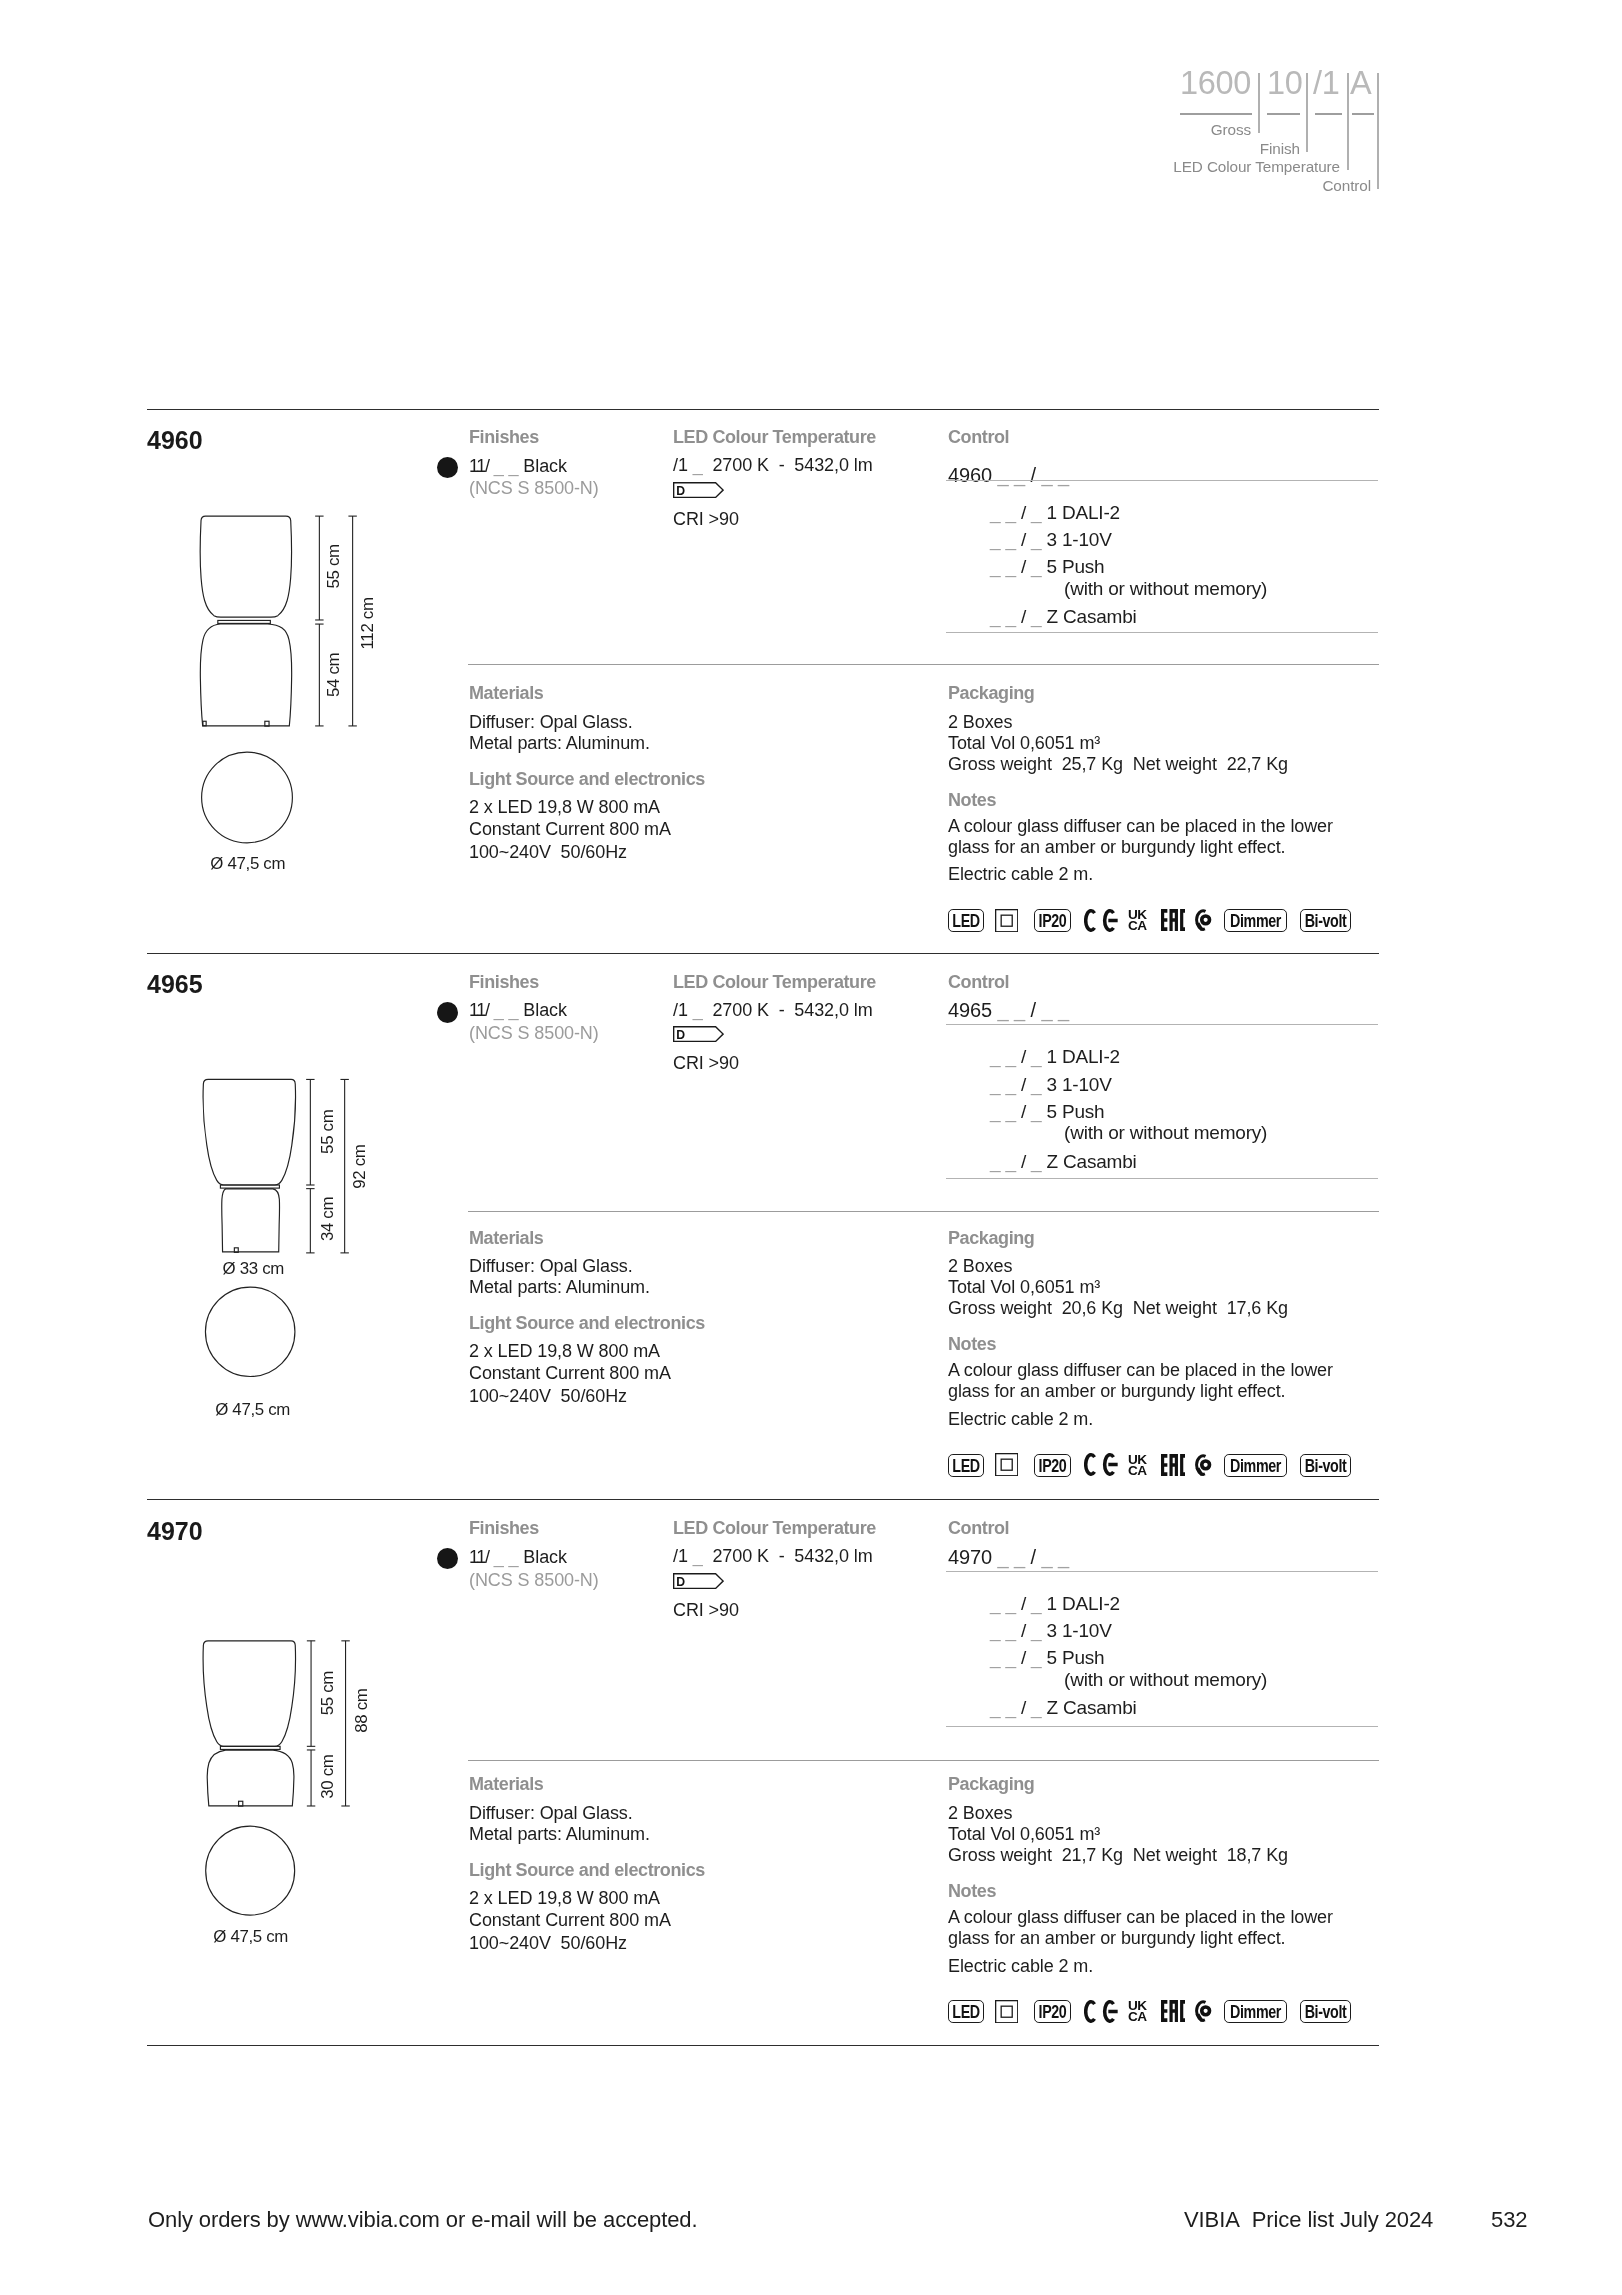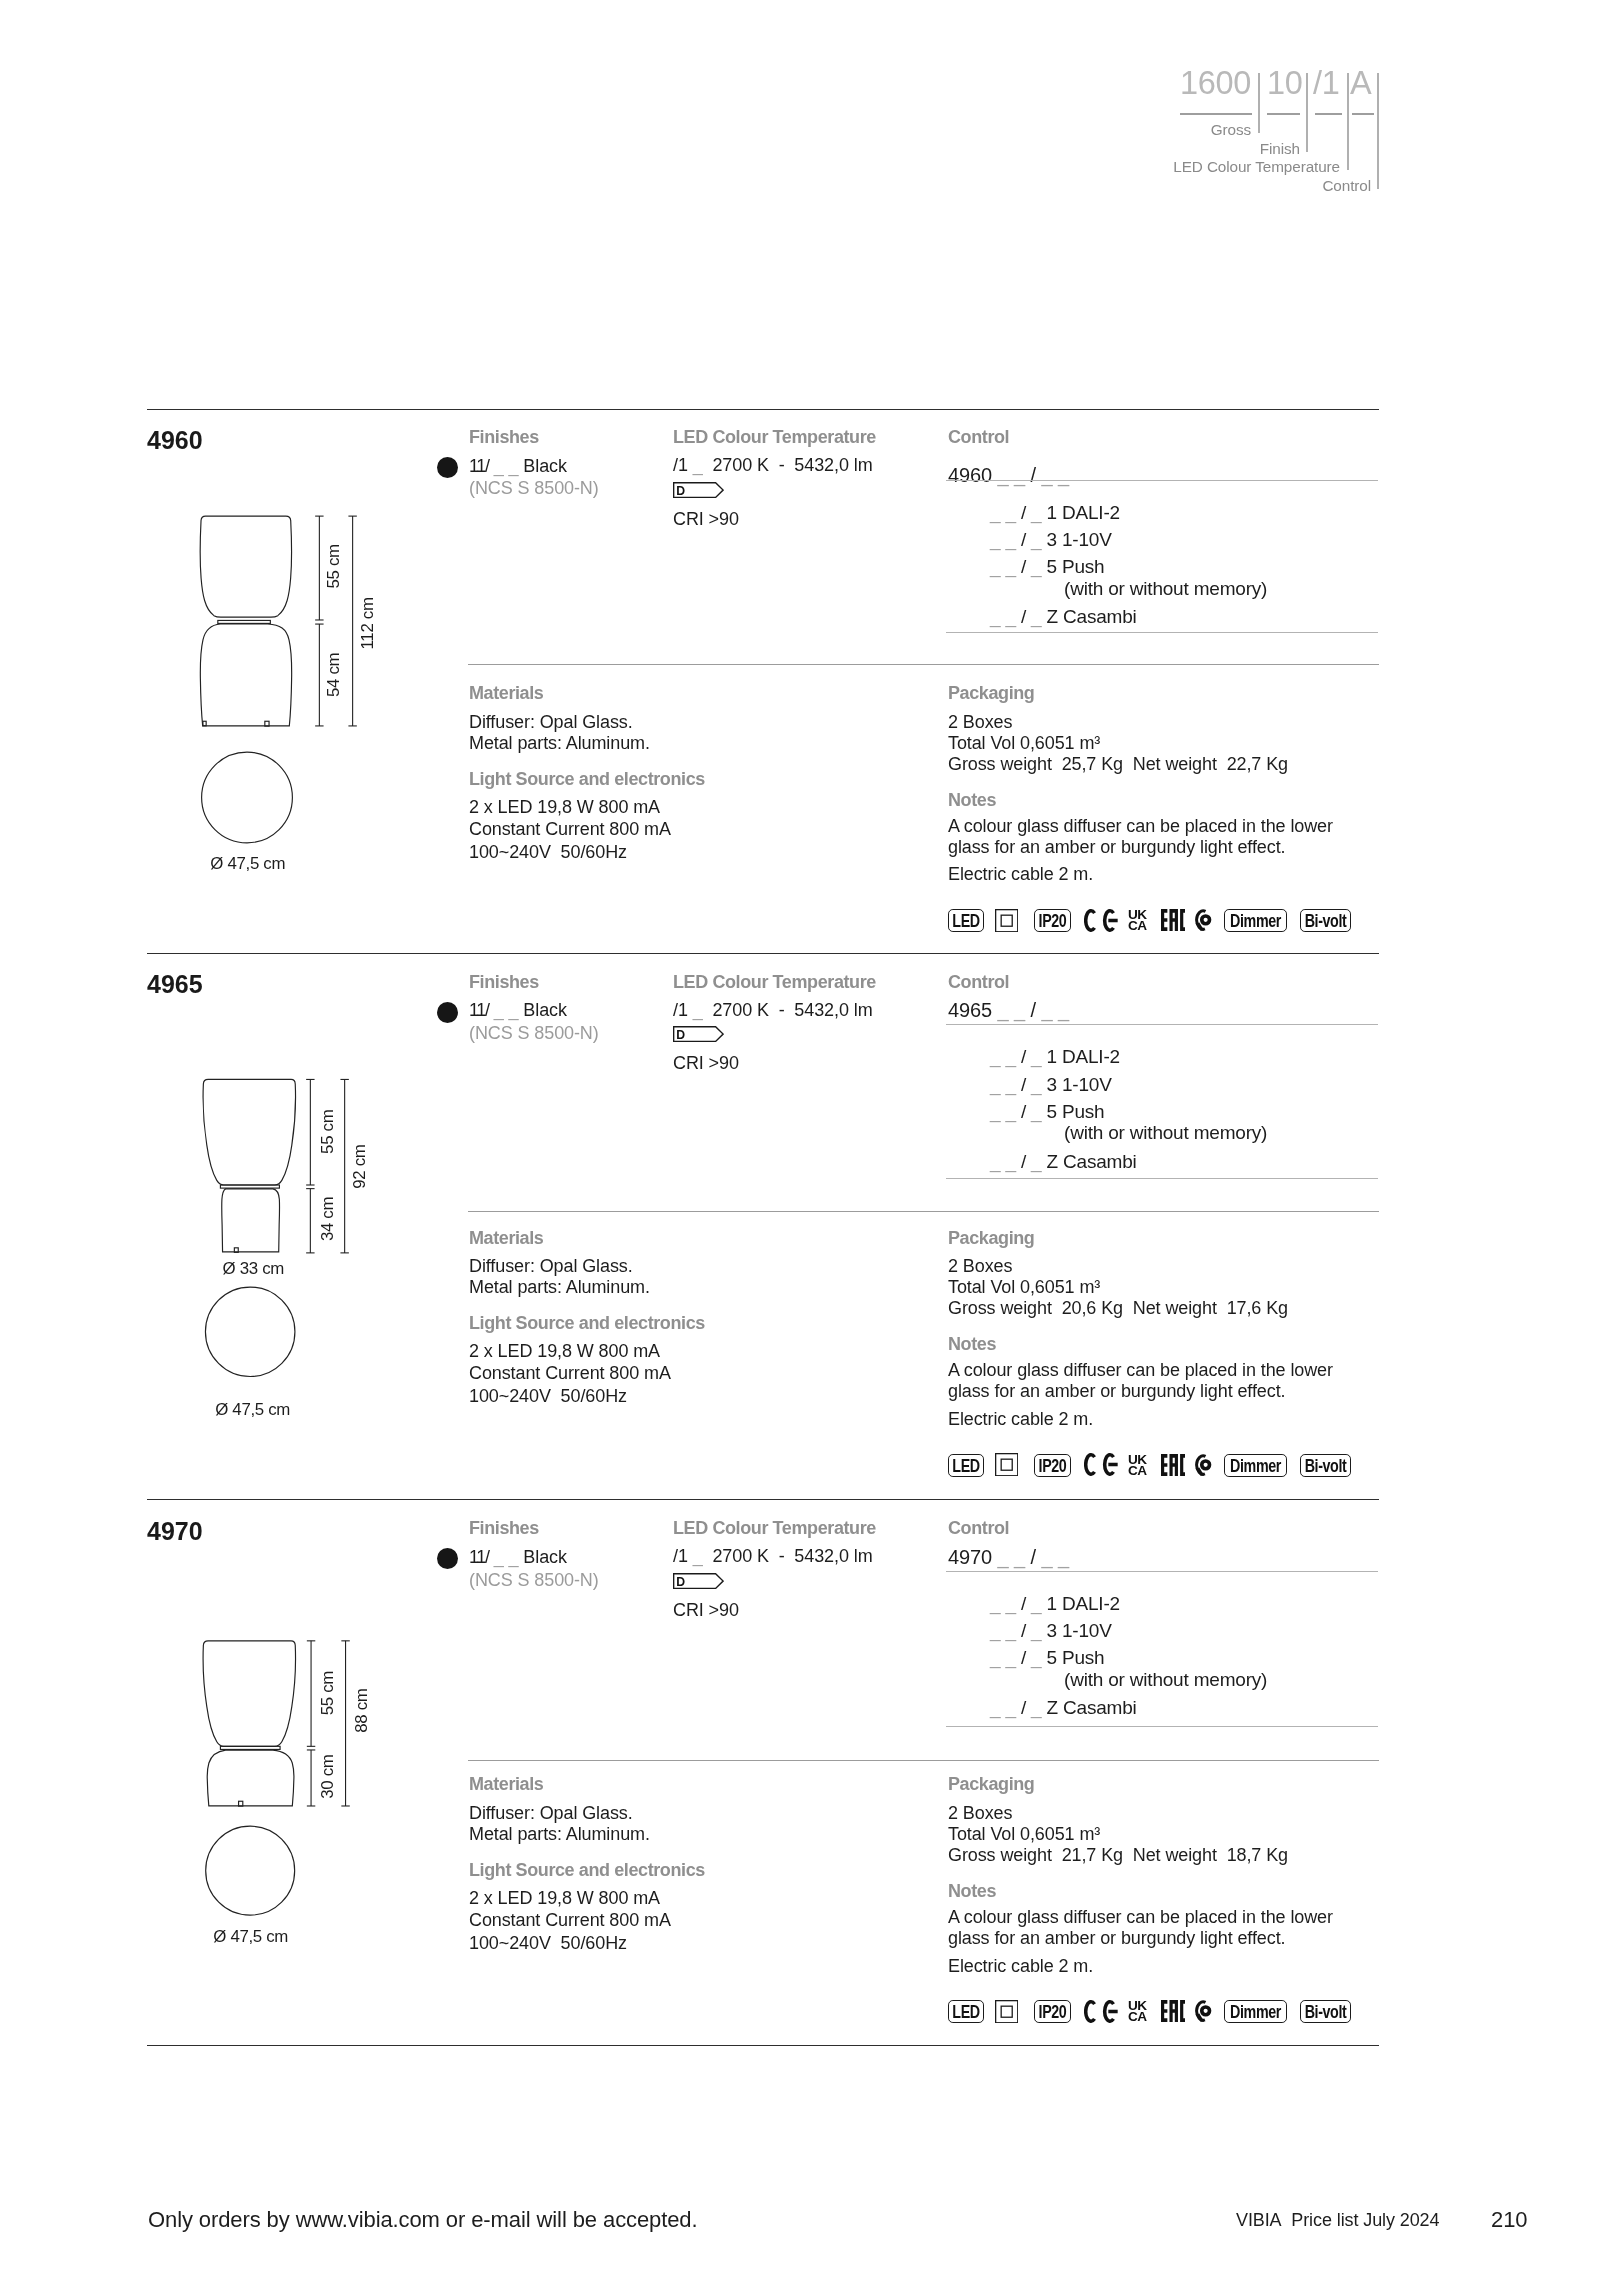--- a/index.html
+++ b/index.html
@@ -298,14 +298,14 @@
     <path d="M533 2523.6 V2778.3" stroke="#222" stroke-width="1.7" fill="none"></path>
     <path d="M526.5 2523.6 H539.5" stroke="#222" stroke-width="1.7" fill="none"></path>
     <path d="M526.5 2778.3 H539.5" stroke="#222" stroke-width="1.7" fill="none"></path>
     <text transform="translate(513 2604.3) rotate(-90)" text-anchor="middle" font-size="26" letter-spacing="-0.5" fill="#1d1d1d">55 cm</text>
     <text transform="translate(513 2733) rotate(-90)" text-anchor="middle" font-size="26" letter-spacing="-0.5" fill="#1d1d1d">30 cm</text>
     <text transform="translate(566 2631.2) rotate(-90)" text-anchor="middle" font-size="26" letter-spacing="-0.5" fill="#1d1d1d">88 cm</text>
     <circle cx="385.9" cy="2878" r="68.6" stroke="#222" stroke-width="1.8" fill="none"></circle>
     <text x="329" y="2988.6" font-size="26" letter-spacing="-0.5" fill="#1d1d1d">Ø 47,5 cm</text>
   </svg>
 <div class="a " style="left:148px;top:2209px;font-size:22px;line-height:22px;letter-spacing:-0.1px">Only orders by www.vibia.com or e-mail will be accepted.</div>
-<div class="a " style="left:1236px;top:2209px;font-size:18px;line-height:22px;letter-spacing:-0.1px">VIBIA&nbsp; Price list July 2024</div>
-<div class="a " style="left:1491px;top:2209px;font-size:22px;line-height:22px;letter-spacing:-0.1px">210</div>
+<div class="a " style="left:1184px;top:2209px;font-size:22px;line-height:22px;letter-spacing:-0.1px">VIBIA&nbsp; Price list July 2024</div>
+<div class="a " style="left:1491px;top:2209px;font-size:22px;line-height:22px;letter-spacing:-0.1px">532</div>
 
 </body></html>

